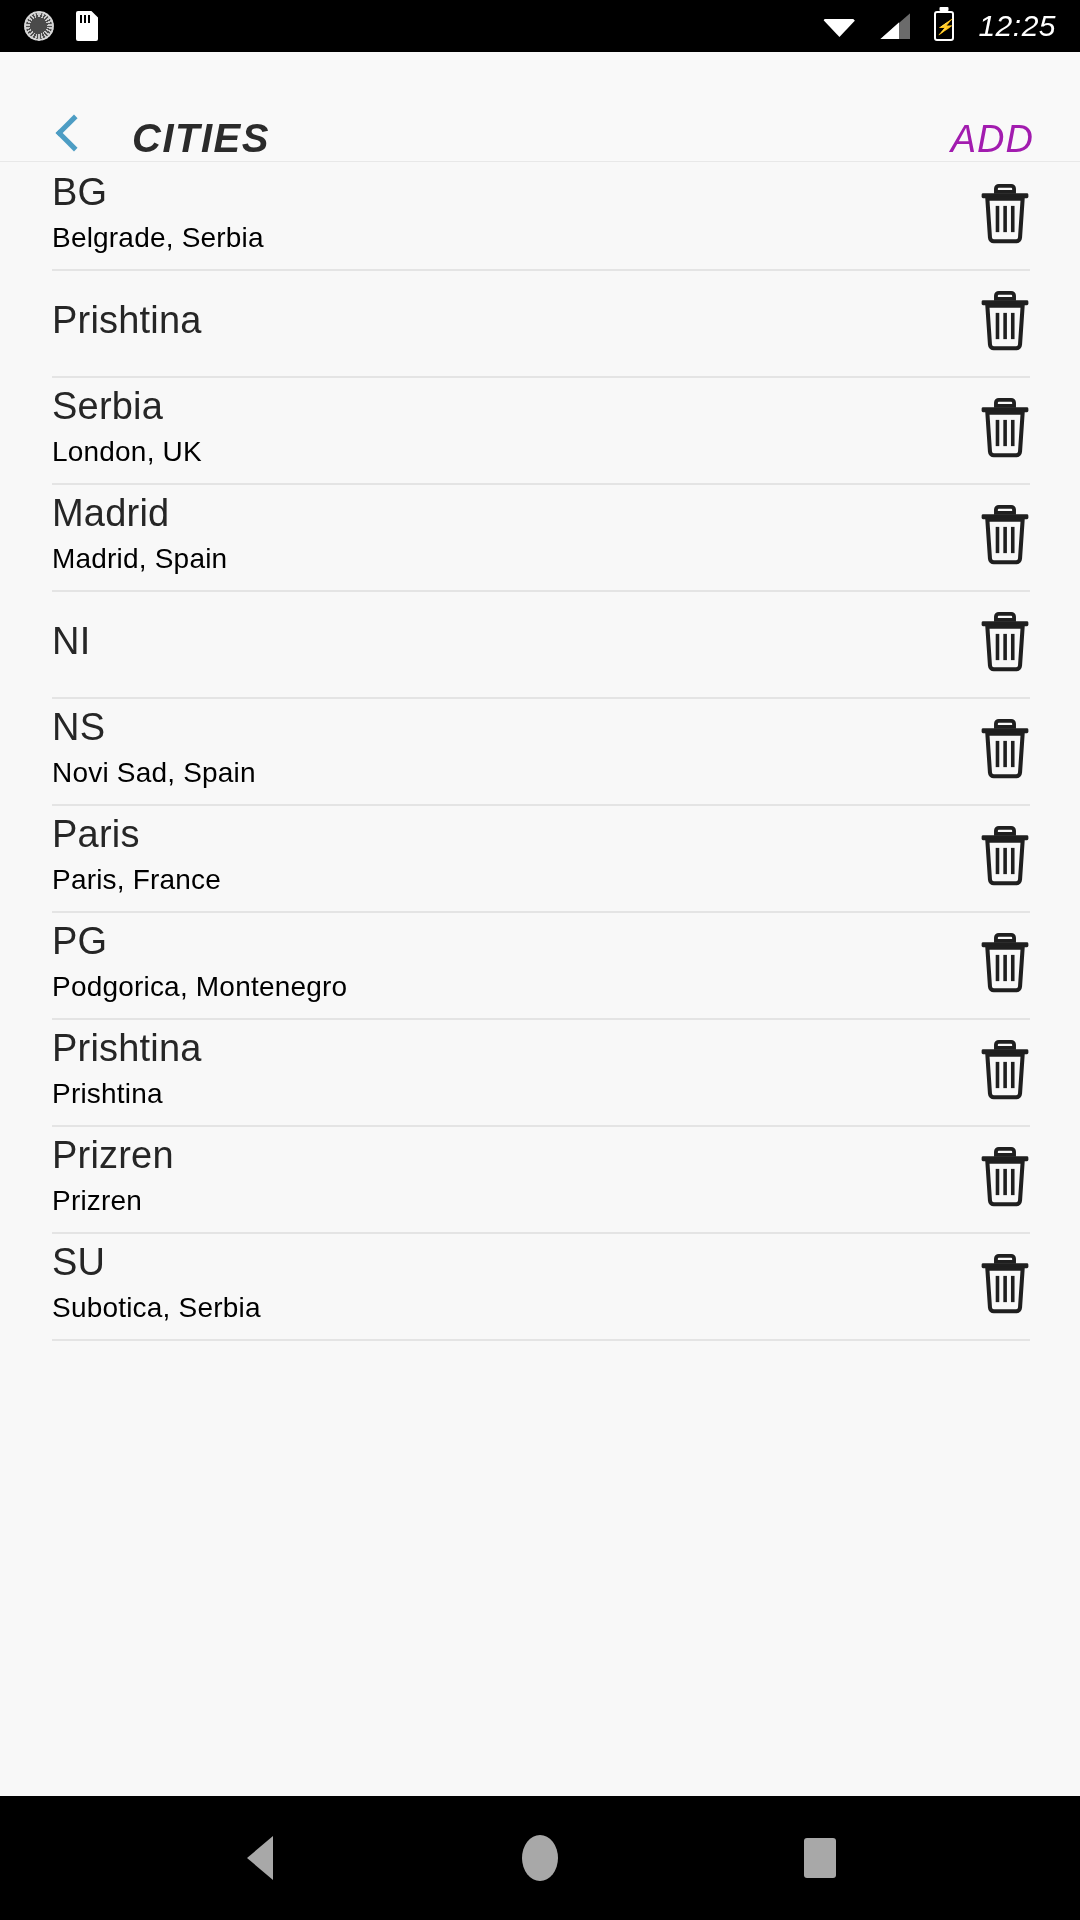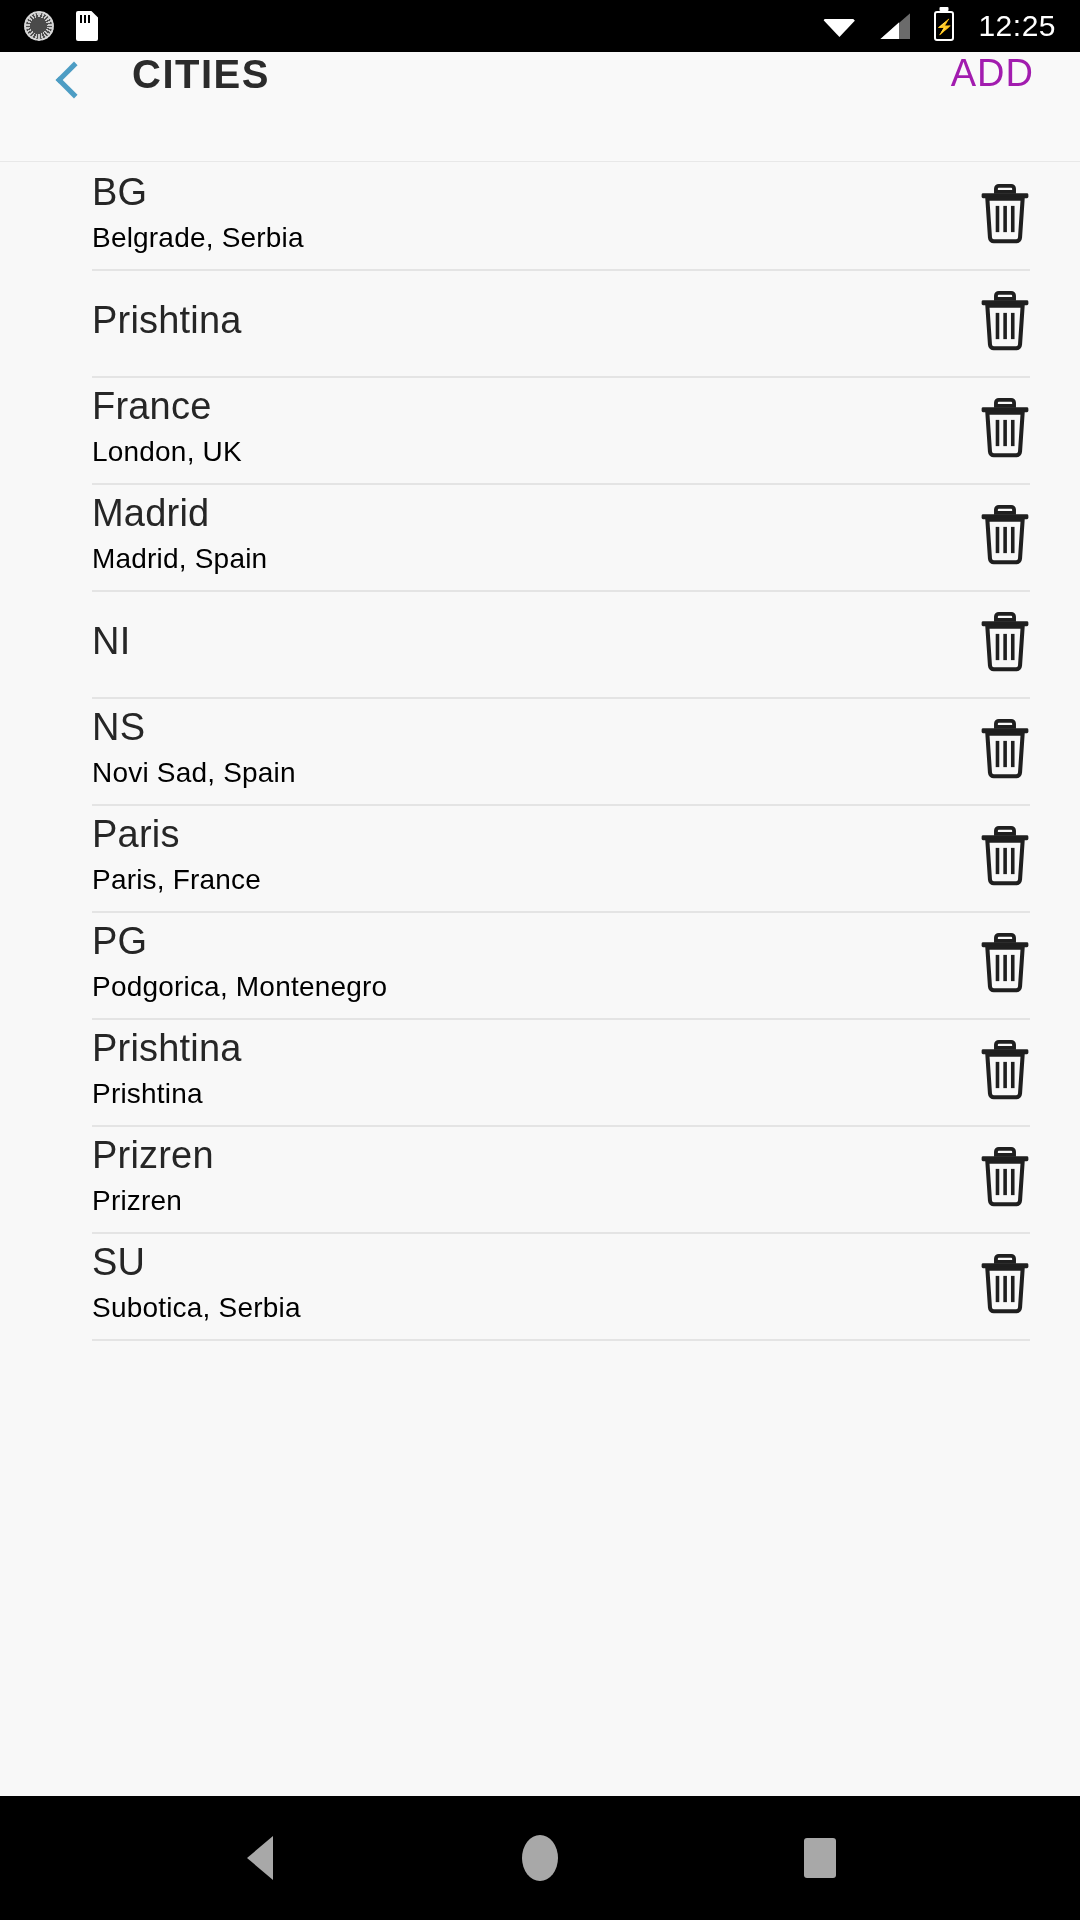--- a/index.html
+++ b/index.html
@@ -10,21 +10,21 @@
     overflow:hidden;
   }
   #screen { position:relative; width:1080px; height:1920px; display:flex; flex-direction:column; background:#f8f8f8; }
 
   
   .statusbar {
     height:52px; background:#000; flex:0 0 52px;
     display:flex; align-items:center; padding:0 24px; color:#fff;
   }
   .sb-left { display:flex; align-items:center; gap:22px; }
-  .sb-right { margin-left:auto; display:flex; align-items:center; gap:24px; }
+  .sb-right { margin-left:auto; display:flex; align-items:center; gap:24px;font-style:italic; }
   .sb-time { font-size:30px; font-weight:400; letter-spacing:0.5px; color:#fff; line-height:1; }
 
   .icon-sync { width:30px; height:30px; border-radius:50%;
     background: radial-gradient(circle at 48% 48%, #4a4a4a 0 38%, transparent 38%),
                 repeating-conic-gradient(from 0deg, #c9c9c9 0deg 8deg, #4f4f4f 8deg 16deg);
     box-shadow: inset 0 0 0 2px #d8d8d8;
   }
   .icon-sdcard { width:22px; height:30px; background:#fff; border-radius:2px 6px 2px 2px;
     position:relative; clip-path: polygon(0 0, 70% 0, 100% 22%, 100% 100%, 0 100%); }
   .icon-sdcard::after { content:""; position:absolute; top:4px; left:4px; width:11px; height:8px;
@@ -40,32 +40,33 @@
     background:#fff; clip-path: polygon(100% 0, 100% 100%, 0 100%); }
   .icon-battery { width:20px; height:30px; border:2.5px solid #fff; border-radius:3px; position:relative; }
   .icon-battery::before { content:""; position:absolute; top:-6px; left:50%; transform:translateX(-50%);
     width:9px; height:4px; background:#fff; border-radius:1px; }
   .icon-battery::after { content:"\26A1"; position:absolute; inset:0; color:#fff; font-size:15px;
     display:flex; align-items:center; justify-content:center; line-height:1; }
 
   
   .appbar {
     flex:0 0 110px; height:110px; background:#f9f9f9;
-    display:flex; align-items:flex-start; padding:0 46px;
+    display:flex; align-items:flex-end; padding:0 46px;
     border-bottom:1px solid #e8e8e8;
+    font-style:italic;
   }
   .back-btn { width:56px; height:56px; display:flex; align-items:center; justify-content:center; cursor:pointer; }
   .chevron-left { width:26px; height:26px; border-left:5px solid #4d9dc4; border-bottom:5px solid #4d9dc4;
     transform:rotate(45deg); }
   .appbar-title { font-size:40px; font-weight:700; color:#2b2b2b; letter-spacing:1.5px; margin-left:30px; }
   .add-btn { margin-left:auto; font-size:38px; font-weight:400; color:#a21caf; letter-spacing:1px; cursor:pointer; }
 
   
   .list { flex:1 1 auto; overflow:hidden; background:#f8f8f8; padding-top:2px; }
-  .row { position:relative; display:flex; align-items:center; padding:0 46px 8px 52px; height:107px;margin-left:40px; }
+  .row { position:relative; display:flex; align-items:center; padding:0 46px 8px 52px; height:107px; }
   .row-texts { display:flex; flex-direction:column; justify-content:center; flex:1 1 auto; }
   .row-title { font-size:38px; color:#262626; font-weight:400; line-height:1.08; letter-spacing:0.2px; }
   .row-sub { font-size:28px; color:#000000; font-weight:400; line-height:1.25; margin-top:7px; letter-spacing:0.2px; }
   .row-divider { position:absolute; left:52px; right:50px; bottom:0; height:2px; background:#e4e4e4; }
 
   .trash { width:58px; height:62px; position:relative; flex:0 0 58px; margin-left:20px; cursor:pointer; }
   .trash svg { display:block; width:58px; height:62px; }
 
   
   .navbar { flex:0 0 124px; height:124px; background:#000; display:flex; align-items:center; justify-content:space-around; padding:0 120px; }
@@ -132,21 +133,21 @@
             <path d="M4.6 6.6h14.8l-1.1 16.3a1.6 1.6 0 0 1-1.6 1.5H7.3a1.6 1.6 0 0 1-1.6-1.5z" fill="none" stroke="#1f1f1f" stroke-width="1.7"></path>
             <rect x="8.1" y="9.6" width="1.5" height="11" fill="#1f1f1f"></rect>
             <rect x="11.3" y="9.6" width="1.5" height="11" fill="#1f1f1f"></rect>
             <rect x="14.5" y="9.6" width="1.5" height="11" fill="#1f1f1f"></rect>
           </svg>
         </div>
         <div class="row-divider"></div>
       </div>
       <div class="row">
         <div class="row-texts">
-          <div class="row-title">France</div>
+          <div class="row-title">Serbia</div>
           <div class="row-sub">London, UK</div>
         </div>
         <div class="trash">
           <svg viewBox="0 0 24 26" xmlns="http://www.w3.org/2000/svg">
             <path d="M9.4 1.2h5.2a1.2 1.2 0 0 1 1.2 1.2v1.3h-7.6V2.4a1.2 1.2 0 0 1 1.2-1.2z" fill="none" stroke="#1f1f1f" stroke-width="1.6"></path>
             <rect x="2.2" y="4.3" width="19.6" height="2.1" rx="0.6" fill="#1f1f1f"></rect>
             <path d="M4.6 6.6h14.8l-1.1 16.3a1.6 1.6 0 0 1-1.6 1.5H7.3a1.6 1.6 0 0 1-1.6-1.5z" fill="none" stroke="#1f1f1f" stroke-width="1.7"></path>
             <rect x="8.1" y="9.6" width="1.5" height="11" fill="#1f1f1f"></rect>
             <rect x="11.3" y="9.6" width="1.5" height="11" fill="#1f1f1f"></rect>
             <rect x="14.5" y="9.6" width="1.5" height="11" fill="#1f1f1f"></rect>

